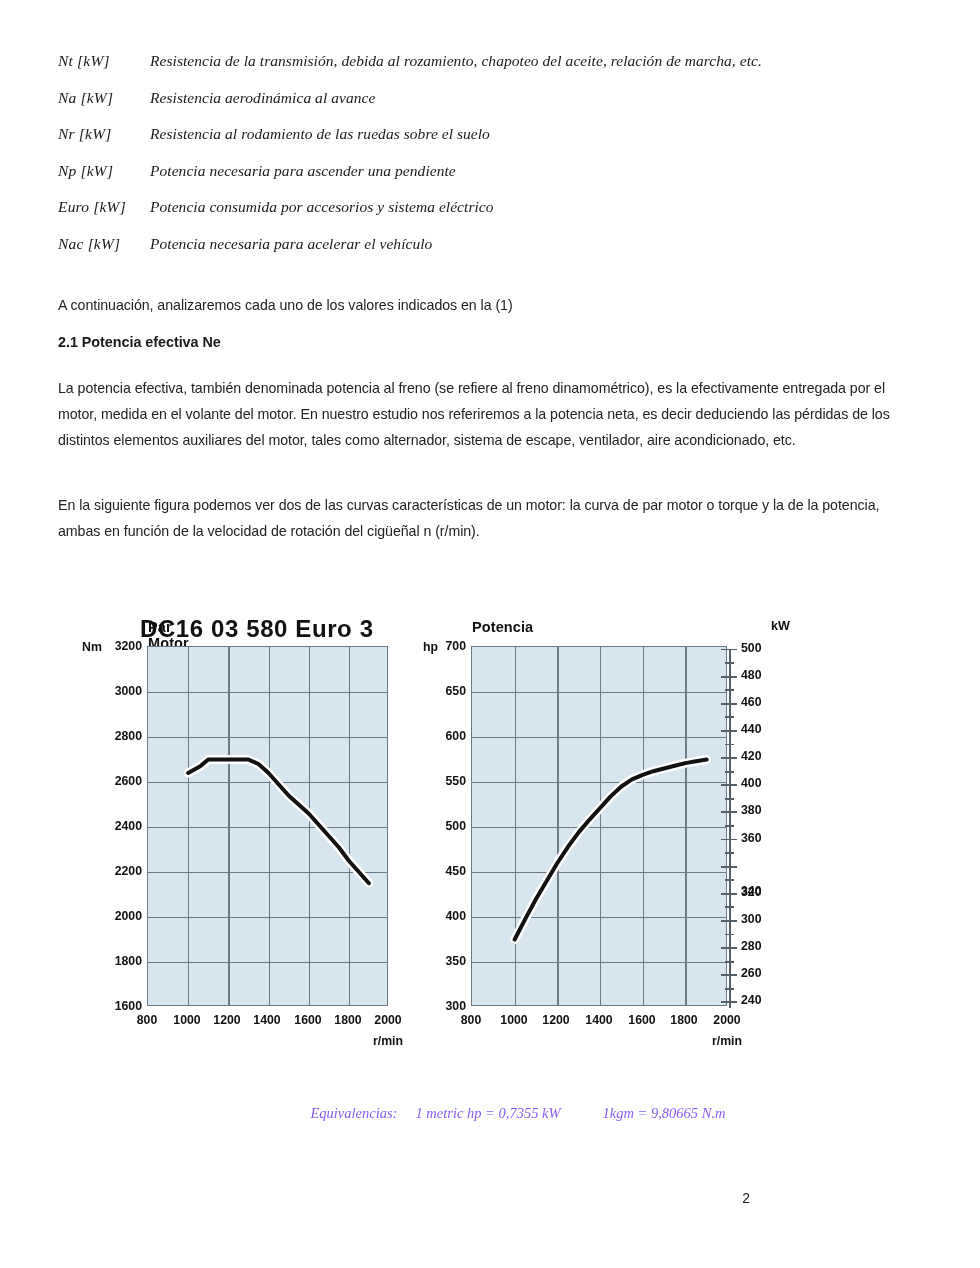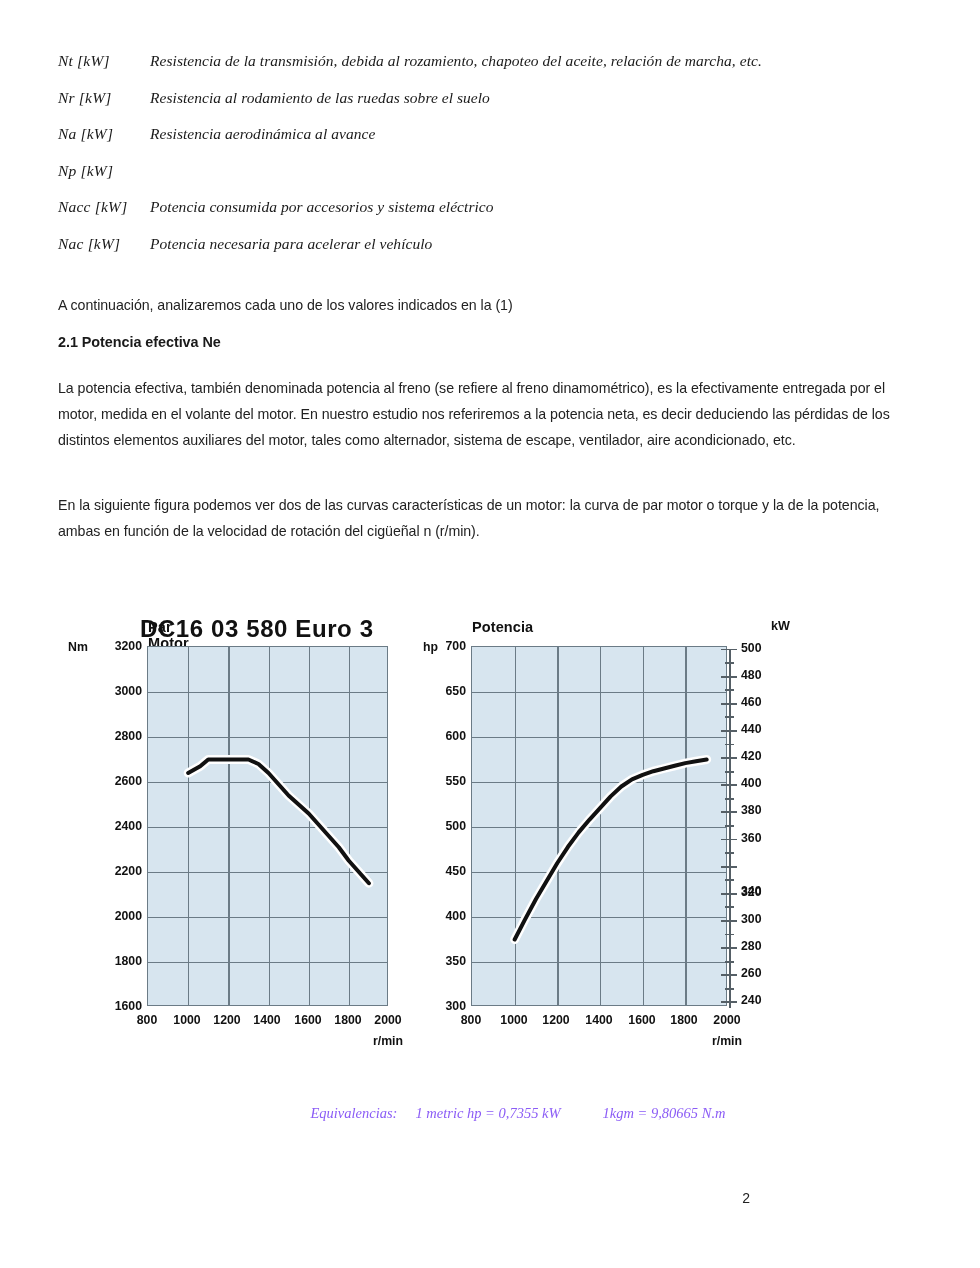--- a/index.html
+++ b/index.html
@@ -207,32 +207,33 @@
 <body>
 
 <div class="page">
 
   <div class="deflist">
     <div class="defrow">
       <span class="sym">Nt [kW]</span>
       <span class="desc">Resistencia de la transmisión, debida al rozamiento, chapoteo del aceite, relación de marcha, etc.</span>
     </div>
     <div class="defrow">
+      <span class="sym">Na [kW]</span>
+      <span class="desc">Resistencia aerodinámica al avance</span>
+    </div>
+    <div class="defrow">
       <span class="sym">Nr [kW]</span>
       <span class="desc">Resistencia al rodamiento de las ruedas sobre el suelo</span>
     </div>
     <div class="defrow">
-      <span class="sym">Na [kW]</span>
-      <span class="desc">Resistencia aerodinámica al avance</span>
-    </div>
-    <div class="defrow">
       <span class="sym">Np [kW]</span>
+      <span class="desc">Potencia necesaria para ascender una pendiente</span>
     </div>
     <div class="defrow wide">
-      <span class="sym">Nacc [kW]</span>
+      <span class="sym">Euro [kW]</span>
       <span class="desc">Potencia consumida por accesorios y sistema eléctrico</span>
     </div>
     <div class="defrow">
       <span class="sym">Nac [kW]</span>
       <span class="desc">Potencia necesaria para acelerar el vehículo</span>
     </div>
   </div>
 
   <div class="para p1">A continuación, analizaremos cada uno de los valores indicados en la (1)</div>
   <div class="heading">2.1 Potencia efectiva Ne</div>
@@ -240,21 +241,21 @@
   <div class="para p3">En la siguiente figura podemos ver dos de las curvas características de un motor: la curva de par motor o torque y la de la potencia, ambas en función de la velocidad de rotación del cigüeñal n (r/min).</div>
 
   <div class="figure">
 
     <div class="chart-title">DC16 03 580 Euro 3</div>
 
     <div class="panel" style="left:0;top:0;">
 
       <div class="panel-label" style="left:148px; top:44px;">Par Motor</div>
 
-      <div class="unit-prefix" style="left:68px; top:65px;">Nm</div>
+      <div class="unit-prefix" style="left:82px; top:65px;">Nm</div>
 
       <div class="ylab" style="left:100px; top:64px; width:42px;">3200</div>
       <div class="ylab" style="left:100px; top:109px; width:42px;">3000</div>
       <div class="ylab" style="left:100px; top:154px; width:42px;">2800</div>
       <div class="ylab" style="left:100px; top:199px; width:42px;">2600</div>
       <div class="ylab" style="left:100px; top:244px; width:42px;">2400</div>
       <div class="ylab" style="left:100px; top:289px; width:42px;">2200</div>
       <div class="ylab" style="left:100px; top:334px; width:42px;">2000</div>
       <div class="ylab" style="left:100px; top:379px; width:42px;">1800</div>
       <div class="ylab" style="left:100px; top:424px; width:42px;">1600</div>

